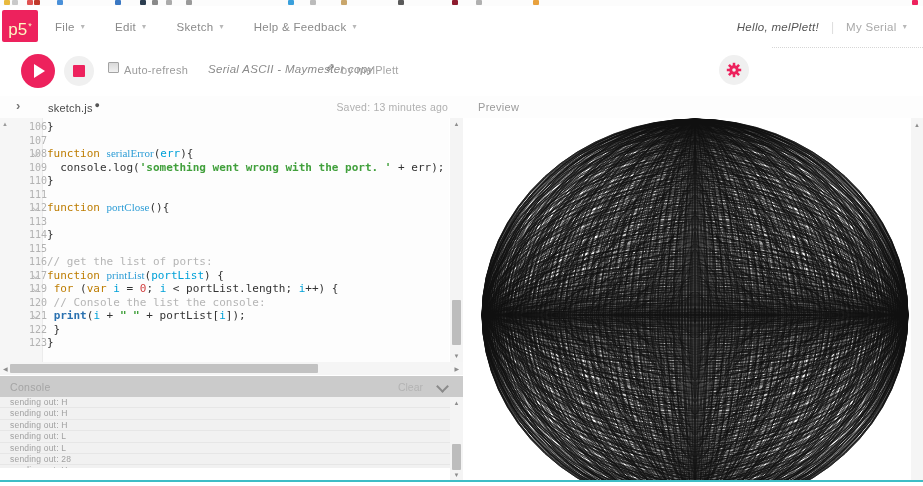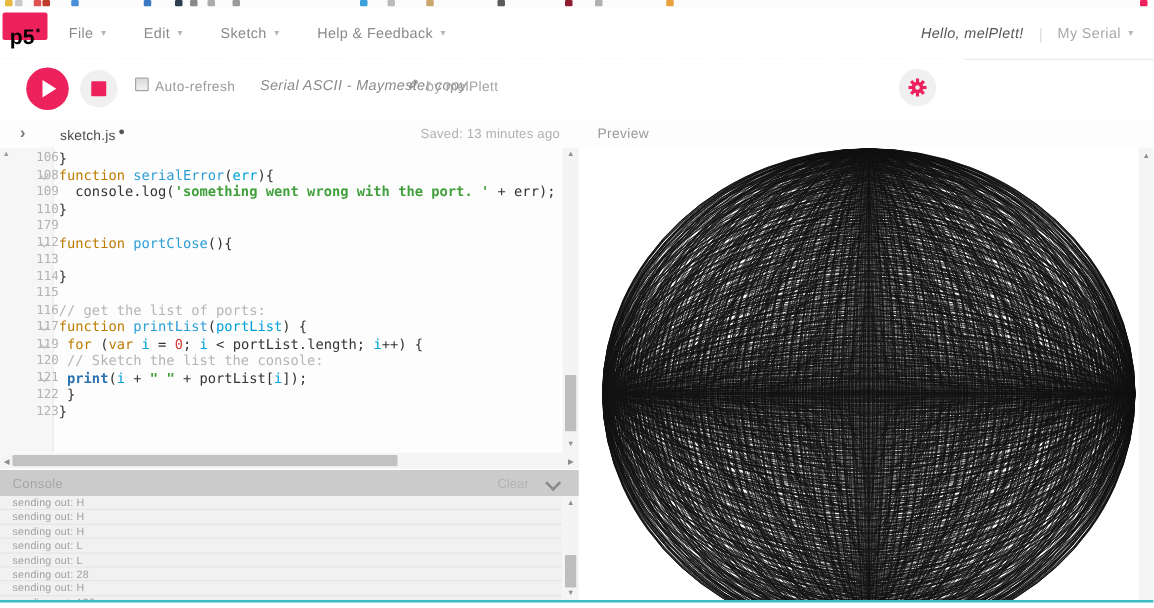--- a/index.html
+++ b/index.html
@@ -4,22 +4,22 @@
 <style>
   html,body{margin:0;padding:0;background:#fff;}
   .screen{position:relative;width:923px;height:486px;background:#fff;overflow:hidden;
           font-family:"Liberation Sans",sans-serif;}
   
   .fav-strip{position:absolute;left:0;top:0;width:923px;height:6px;background:#fcfcfc;}
   .fav{position:absolute;top:0;width:6px;height:5px;border-radius:1px;}
   
   .nav{position:absolute;left:0;top:6px;width:923px;height:41px;background:#fff;
        border-bottom:1px dotted #d6d6d6;}
-  .logo{position:absolute;left:2px;top:4px;width:36px;height:22px;background:#ed225d;
-        color:#000000;font-weight:bold;font-size:17px;text-align:center;line-height:33px;
+  .logo{position:absolute;left:2px;top:4px;width:36px;height:32px;background:#ed225d;
+        color:#fef9c3;font-weight:normal;font-size:17px;text-align:center;line-height:33px;
         border-radius:2px;letter-spacing:0;}
   .logo sup{font-size:9px;vertical-align:6px;margin-left:1px;}
   .menus{position:absolute;left:55px;top:0;height:41px;display:flex;align-items:center;gap:30px;}
   .menu{color:#8a8a8a;font-size:11.5px;letter-spacing:.3px;cursor:default;display:flex;align-items:center;gap:6px;}
   .tri{color:#b8b8b8;font-size:8px;line-height:1;}
   .nav-right{position:absolute;right:16px;top:0;height:41px;display:flex;align-items:center;gap:12px;}
   .greet{color:#555;font-size:11.5px;letter-spacing:.3px;font-style:italic;}
   .navdiv{color:#ddd;font-size:12px;}
   .account{color:#a9a9a9;font-size:11.5px;letter-spacing:.3px;display:flex;align-items:center;gap:6px;}
   
@@ -47,40 +47,40 @@
   .fname .dot{color:#555;font-size:9px;vertical-align:4px;margin-left:2px;}
   .saved{position:absolute;left:288px;top:5px;width:160px;text-align:right;color:#b0b0b0;font-size:10.5px;letter-spacing:.2px;}
   .prev-label{position:absolute;left:478px;top:5px;color:#9b9b9b;font-size:11px;letter-spacing:.3px;}
   
   .editor{position:absolute;left:0;top:118px;width:449px;height:244px;background:#fdfdfd;overflow:hidden;}
   .gutter-bg{position:absolute;left:0;top:0;width:42px;height:244px;background:#f6f6f6;border-right:1px solid #ececec;}
   .code-line{position:relative;height:13.5px;line-height:13.5px;font-family:"DejaVu Sans Mono",monospace;white-space:pre;}
   .ln{position:absolute;left:0;width:30px;text-align:right;color:#b2b2b2;font-size:10px;margin-left:17px;}
   .fold{position:absolute;left:33px;top:4px;width:4px;height:4px;border-right:1.4px solid #bdbdbd;border-bottom:1.4px solid #bdbdbd;transform:rotate(45deg);}
   .code{position:absolute;left:47px;font-size:11px;color:#333;}
-  .tk-kw{color:#bd7c00;} .tk-fn{color:#2d9dd6;} .tk-var{color:#00a1d8;}
+  .tk-kw{color:#bd7c00;} .tk-fn{color:#2d9dd6;font-family:Liberation Serif, serif;} .tk-var{color:#00a1d8;}
   .tk-def{color:#2a71b0;font-weight:bold;} .tk-str{color:#41a03c;font-weight:bold;}
   .tk-num{color:#d24040;} .tk-cmt{color:#b5b5b5;text-align:center;} .tk-plain{color:#333;}
   .ed-mark{position:absolute;left:2px;top:3px;color:#9a9a9a;font-size:6px;}
   
   .vscroll{position:absolute;background:#f4f4f4;}
   .vs-editor{left:450px;top:118px;width:13px;height:244px;}
   .vs-console{left:450px;top:397px;width:13px;height:83px;}
   .vs-preview{left:911px;top:118px;width:12px;height:362px;background:#f5f5f5;}
   .sb-arrow{position:absolute;color:#8d8d8d;font-size:6px;width:100%;text-align:center;cursor:pointer;}
   .sb-thumb{position:absolute;left:2px;width:9px;background:#bdbdbd;border-radius:1px;cursor:pointer;}
   .hscroll{position:absolute;left:0;top:362px;width:463px;height:13px;background:#f5f5f5;}
   .hs-arrow{position:absolute;top:3px;color:#8d8d8d;font-size:6px;cursor:pointer;}
   .hs-thumb{position:absolute;left:10px;top:2px;width:308px;height:9px;background:#c2c2c2;border-radius:1px;cursor:pointer;}
   
   .console-head{position:absolute;left:0;top:376px;width:463px;height:21px;background:#cbcbcb;}
   .console-title{position:absolute;left:10px;top:5px;color:#a5a5a5;font-size:10.5px;letter-spacing:.3px;}
   .console-clear{position:absolute;right:40px;top:5px;color:#b3b3b3;font-size:10.5px;cursor:pointer;}
   .console-chev{position:absolute;right:16px;top:6px;width:7px;height:7px;border-right:2px solid #8a8a8a;border-bottom:2px solid #8a8a8a;transform:rotate(45deg);cursor:pointer;}
-  .console-body{position:absolute;left:0;top:397px;width:450px;height:83px;background:#f1f1f1;overflow:hidden;}
+  .console-body{position:absolute;left:0;top:397px;width:450px;height:71px;background:#f1f1f1;overflow:hidden;}
   .console-row{position:relative;height:10.4px;line-height:10.4px;border-bottom:1px solid #e6e6e6;
                color:#a0a0a0;font-size:8.5px;padding-left:10px;letter-spacing:.2px;}
   .row-mark{position:absolute;left:2px;top:2px;color:#5a5a5a;font-size:6px;line-height:1;}
   
   .preview{position:absolute;left:465px;top:118px;width:446px;height:362px;background:#fff;}
   .canvas{position:absolute;left:15px;top:0;width:431px;height:362px;background:#fff;overflow:hidden;}
   
   .teal{position:absolute;left:0;top:480px;width:923px;height:2px;}
 </style>
 </head>
@@ -170,32 +170,33 @@
     <div class="fname"><span>sketch.js</span><span class="dot">●</span></div>
     <div class="saved">Saved: 13 minutes ago</div>
     <div class="prev-label">Preview</div>
   </div>
 
   <div class="editor">
     <div class="gutter-bg"></div>
     <div class="ed-mark">▲</div>
     <div id="code-lines" style="position:absolute;left:0;top:2px;width:449px;">
         <div class="code-line"><span class="ln">106</span><span class="code"><span class="tk-plain">}</span></span></div>
+        <div class="code-line"><span class="ln">107</span><span class="code"></span></div>
         <div class="code-line"><span class="ln">108</span><span class="fold"></span><span class="code"><span class="tk-kw">function</span><span class="tk-plain"> </span><span class="tk-fn">serialError</span><span class="tk-plain">(</span><span class="tk-var">err</span><span class="tk-plain">){</span></span></div>
         <div class="code-line"><span class="ln">109</span><span class="code"><span class="tk-plain">  console.log(</span><span class="tk-str">'something went wrong with the port. '</span><span class="tk-plain"> + err);</span></span></div>
         <div class="code-line"><span class="ln">110</span><span class="code"><span class="tk-plain">}</span></span></div>
-        <div class="code-line"><span class="ln">179</span><span class="code"></span></div>
+        <div class="code-line"><span class="ln">111</span><span class="code"></span></div>
         <div class="code-line"><span class="ln">112</span><span class="fold"></span><span class="code"><span class="tk-kw">function</span><span class="tk-plain"> </span><span class="tk-fn">portClose</span><span class="tk-plain">(){</span></span></div>
         <div class="code-line"><span class="ln">113</span></div>
         <div class="code-line"><span class="ln">114</span><span class="code"><span class="tk-plain">}</span></span></div>
         <div class="code-line"><span class="ln">115</span><span class="code"></span></div>
         <div class="code-line"><span class="ln">116</span><span class="code"><span class="tk-cmt">// get the list of ports:</span></span></div>
         <div class="code-line"><span class="ln">117</span><span class="fold"></span><span class="code"><span class="tk-kw">function</span><span class="tk-plain"> </span><span class="tk-fn">printList</span><span class="tk-plain">(</span><span class="tk-var">portList</span><span class="tk-plain">) {</span></span></div>
         <div class="code-line"><span class="ln">119</span><span class="fold"></span><span class="code"><span class="tk-plain"> </span><span class="tk-kw">for</span><span class="tk-plain"> (</span><span class="tk-kw">var</span><span class="tk-plain"> </span><span class="tk-var">i</span><span class="tk-plain"> = </span><span class="tk-num">0</span><span class="tk-plain">; </span><span class="tk-var">i</span><span class="tk-plain"> &lt; portList.length; </span><span class="tk-var">i</span><span class="tk-plain">++) {</span></span></div>
-        <div class="code-line"><span class="ln">120</span><span class="code"><span class="tk-cmt"> // Sketch the list the console:</span></span></div>
+        <div class="code-line"><span class="ln">120</span><span class="code"><span class="tk-cmt"> // Console the list the console:</span></span></div>
         <div class="code-line"><span class="ln">121</span><span class="fold"></span><span class="code"><span class="tk-plain"> </span><span class="tk-def">print</span><span class="tk-plain">(</span><span class="tk-var">i</span><span class="tk-plain"> + </span><span class="tk-str">" "</span><span class="tk-plain"> + portList[</span><span class="tk-var">i</span><span class="tk-plain">]);</span></span></div>
         <div class="code-line"><span class="ln">122</span><span class="code"><span class="tk-plain"> }</span></span></div>
         <div class="code-line"><span class="ln">123</span><span class="code"><span class="tk-plain">}</span></span></div>
       </div>
   </div>
 
   <div class="vscroll vs-editor">
     <div class="sb-arrow" style="top:3px;">▲</div>
     <div class="sb-thumb" style="top:182px;height:45px;"></div>
     <div class="sb-arrow" style="bottom:3px;">▼</div>

